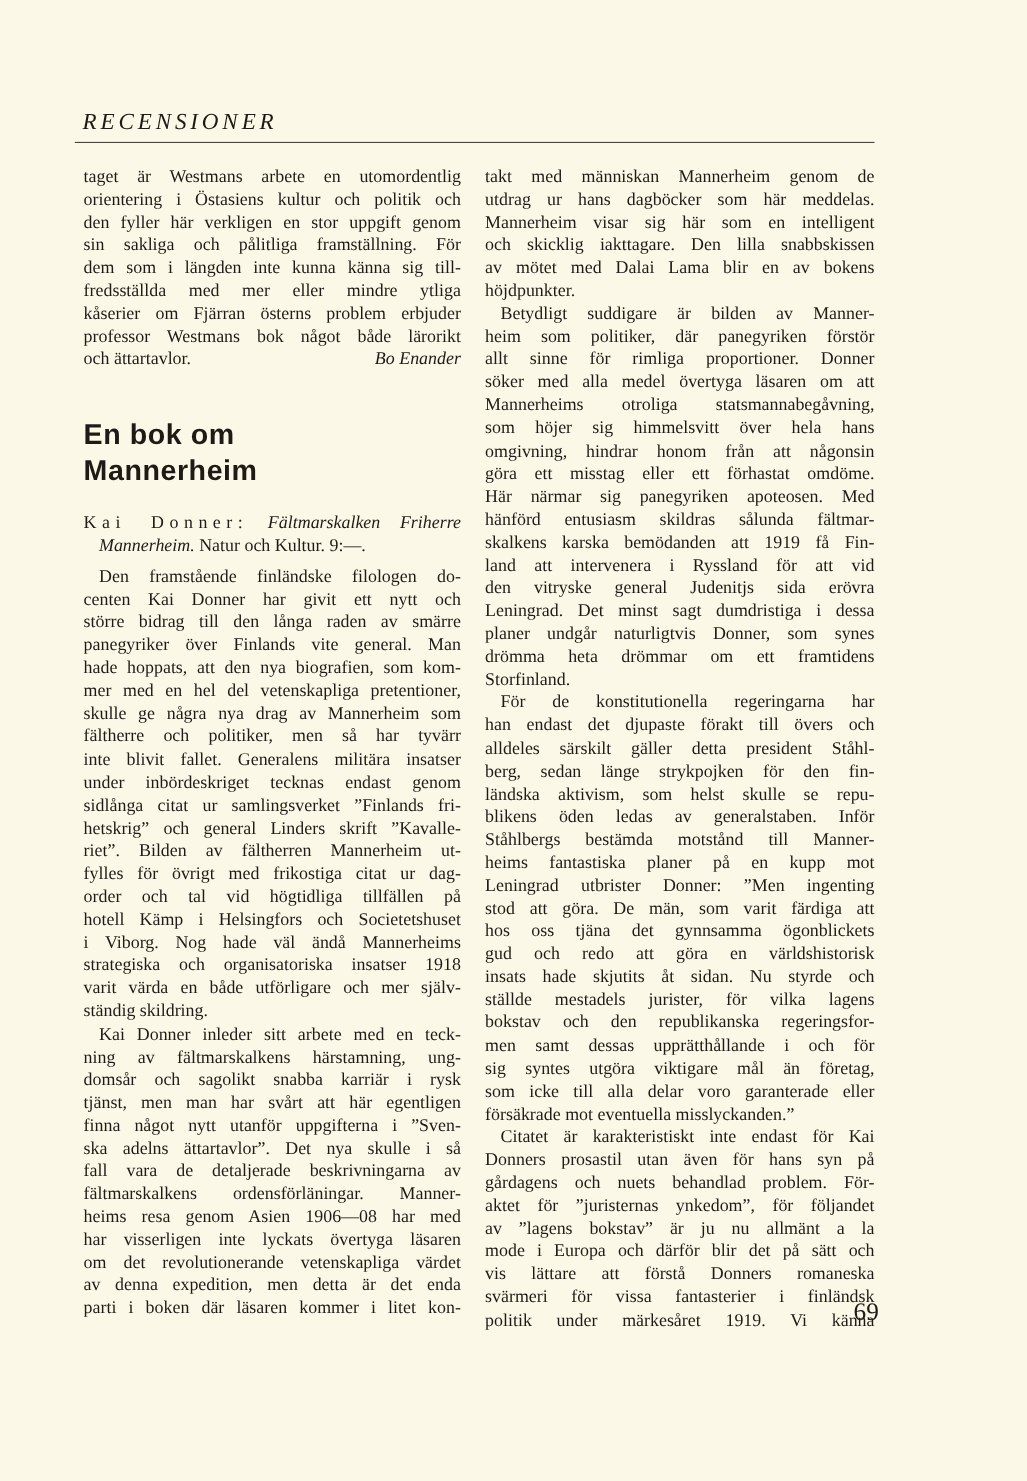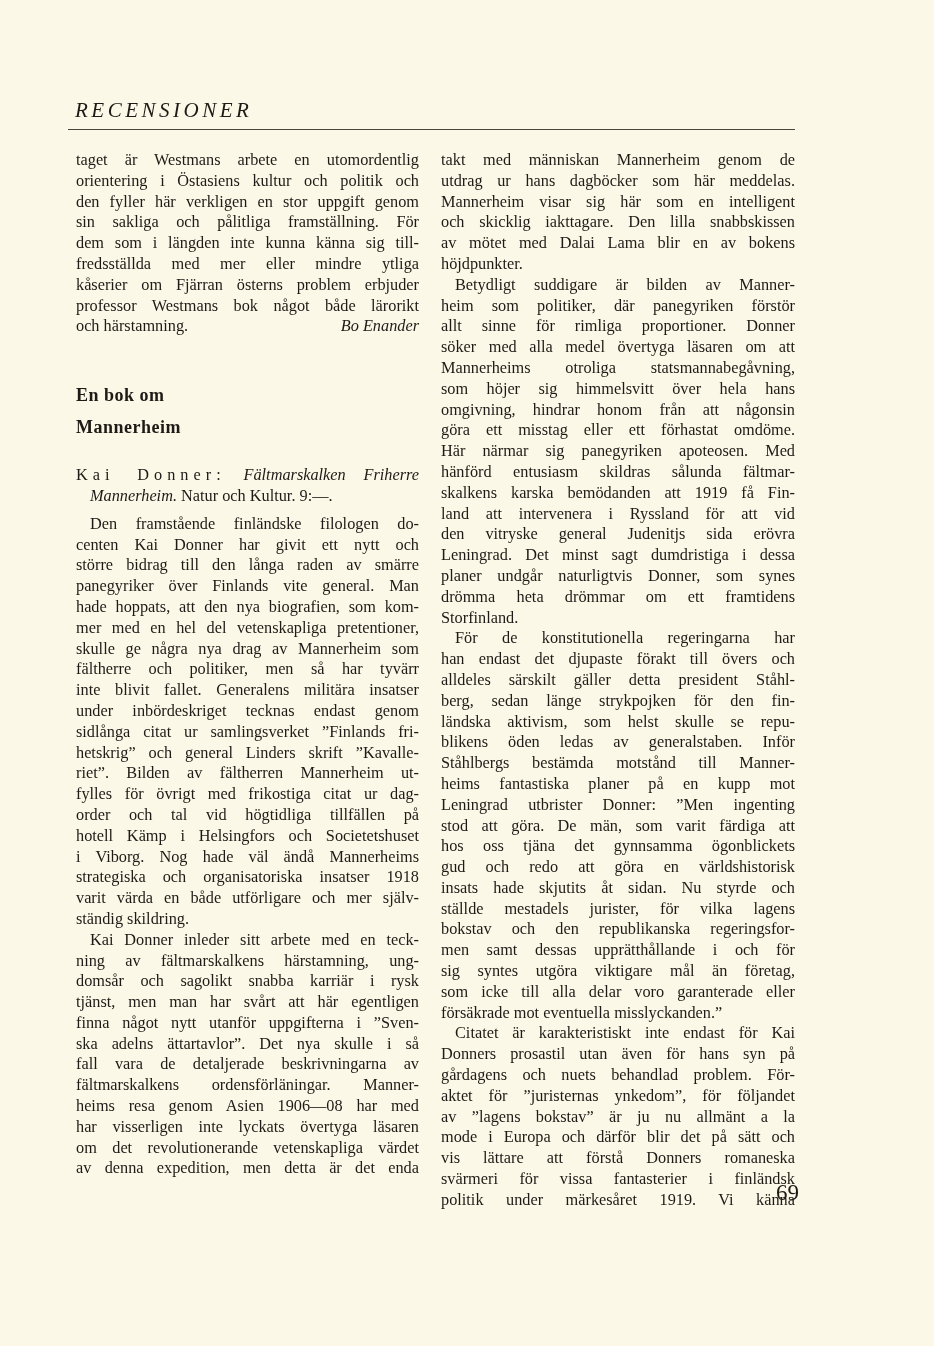--- a/index.html
+++ b/index.html
@@ -29,22 +29,22 @@
     text-align: justify;
   }
   .col-left { left: 76px; width: 343px; }
   .col-right { left: 441px; width: 354px; }
   .line { display: block; white-space: nowrap; text-align: justify; text-align-last: justify; }
   .line.last { text-align-last: left; }
   .para-indent { padding-left: 14px; }
   .sig-line { display: flex; justify-content: space-between; }
   .signature { font-style: italic; }
   .article-title {
-    font-family: Liberation Serif, serif; font-weight: 900;
-    font-size: 18px; line-height: 32px; margin: 42px 0 22px 0;
+    font-family: Liberation Sans, sans-serif; font-weight: 900;
+    font-size: 26px; line-height: 32px; margin: 42px 0 22px 0;
     letter-spacing: 0.5px;
   }
   .citation { margin-bottom: 7px; }
   .spaced { letter-spacing: 5px; }
   .ital { font-style: italic; }
   .cit-cont { padding-left: 14px; }
   .page-number {
     position: absolute; left: 776px; top: 1180px; font-size: 23px;
   }
 </style>
@@ -60,21 +60,21 @@
   <div>
     <span class="line">taget är Westmans arbete en utomordentlig</span>
     <span class="line">orientering i Östasiens kultur och politik och</span>
     <span class="line">den fyller här verkligen en stor uppgift genom</span>
     <span class="line">sin sakliga och pålitliga framställning. För</span>
     <span class="line">dem som i längden inte kunna känna sig till-</span>
     <span class="line">fredsställda med mer eller mindre ytliga</span>
     <span class="line">kåserier om Fjärran österns problem erbjuder</span>
     <span class="line">professor Westmans bok något både lärorikt</span>
     <div class="sig-line">
-      <span>och härstamning.</span>
+      <span>och ättartavlor.</span>
       <span class="signature">Bo Enander</span>
     </div>
   </div>
 
   <h2 class="article-title">
     <span style="display:block">En bok om</span>
     <span style="display:block">Mannerheim</span>
   </h2>
 
   <div class="citation">
@@ -117,20 +117,21 @@
     <span class="line">domsår och sagolikt snabba karriär i rysk</span>
     <span class="line">tjänst, men man har svårt att här egentligen</span>
     <span class="line">finna något nytt utanför uppgifterna i ”Sven-</span>
     <span class="line">ska adelns ättartavlor”. Det nya skulle i så</span>
     <span class="line">fall vara de detaljerade beskrivningarna av</span>
     <span class="line">fältmarskalkens ordensförläningar. Manner-</span>
     <span class="line">heims resa genom Asien 1906—08 har med</span>
     <span class="line">har visserligen inte lyckats övertyga läsaren</span>
     <span class="line">om det revolutionerande vetenskapliga värdet</span>
     <span class="line">av denna expedition, men detta är det enda</span>
+    <span class="line">parti i boken där läsaren kommer i litet kon-</span>
   </div>
 </div>
 
 <div class="col col-right">
   <div>
     <span class="line">takt med människan Mannerheim genom de</span>
     <span class="line">utdrag ur hans dagböcker som här meddelas.</span>
     <span class="line">Mannerheim visar sig här som en intelligent</span>
     <span class="line">och skicklig iakttagare. Den lilla snabbskissen</span>
     <span class="line">av mötet med Dalai Lama blir en av bokens</span>

